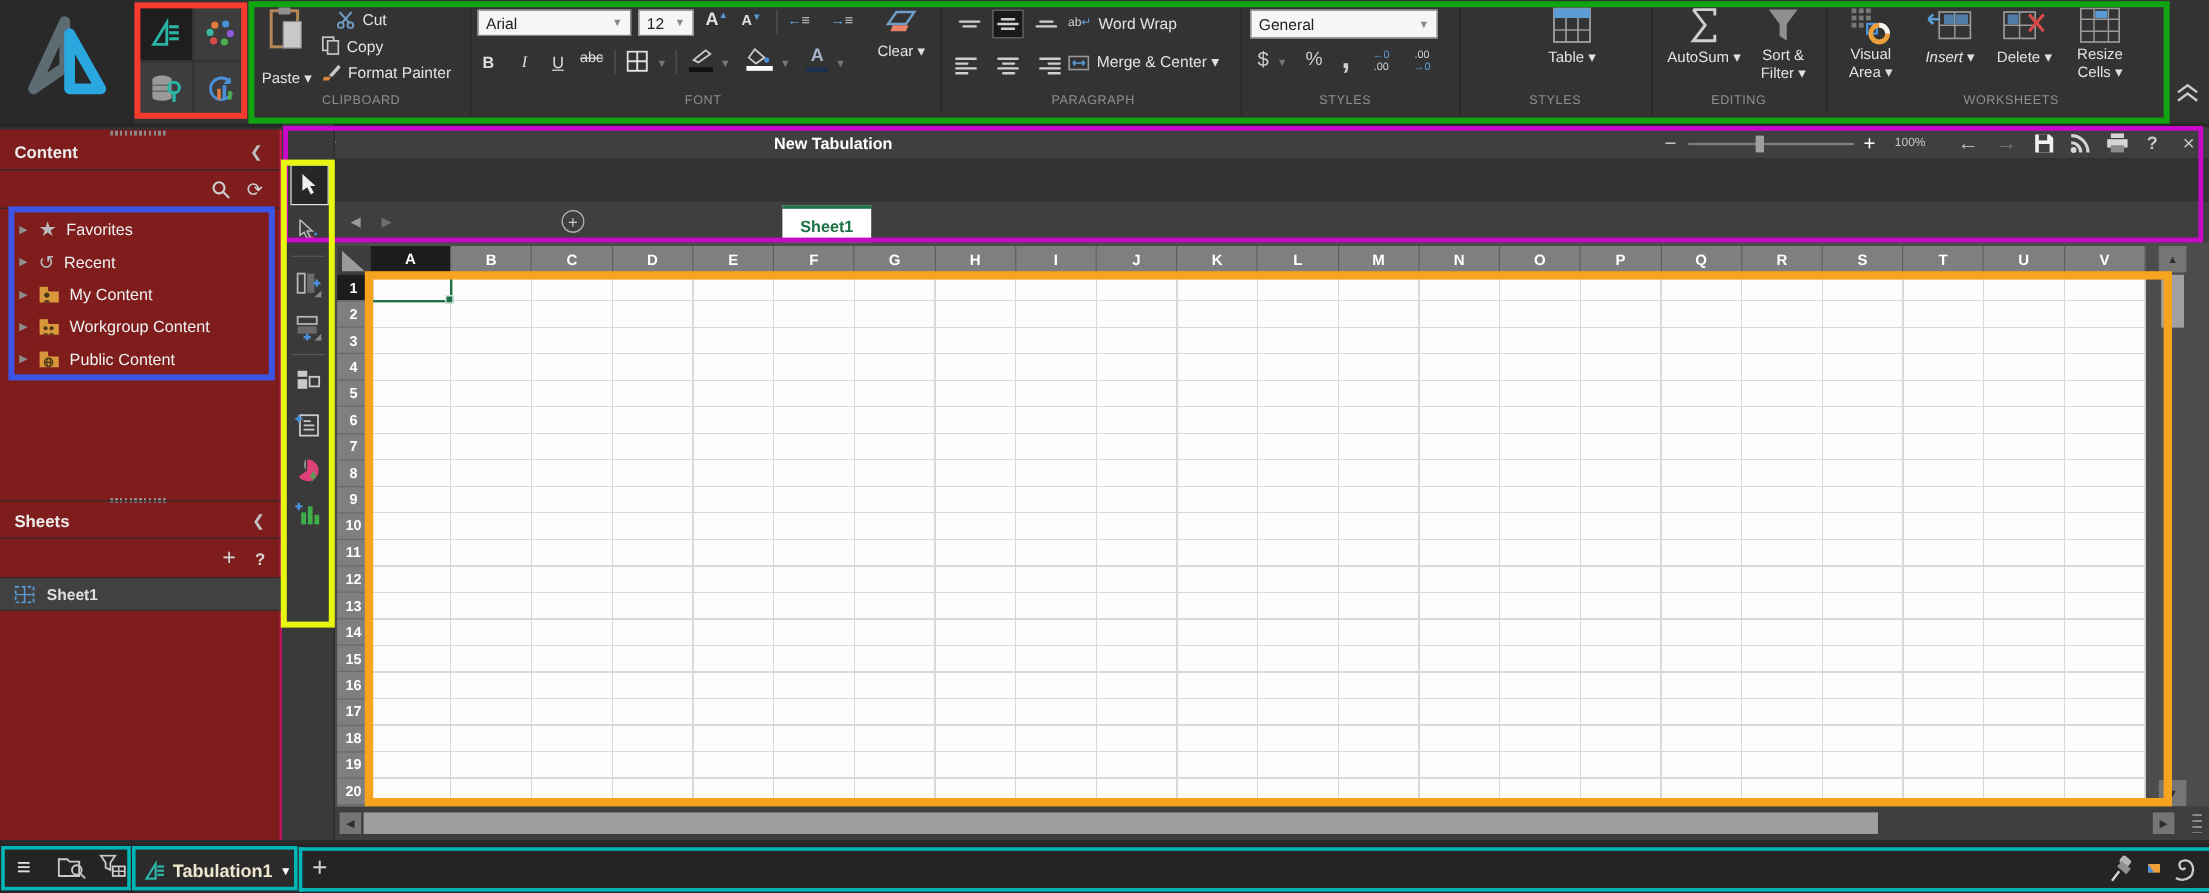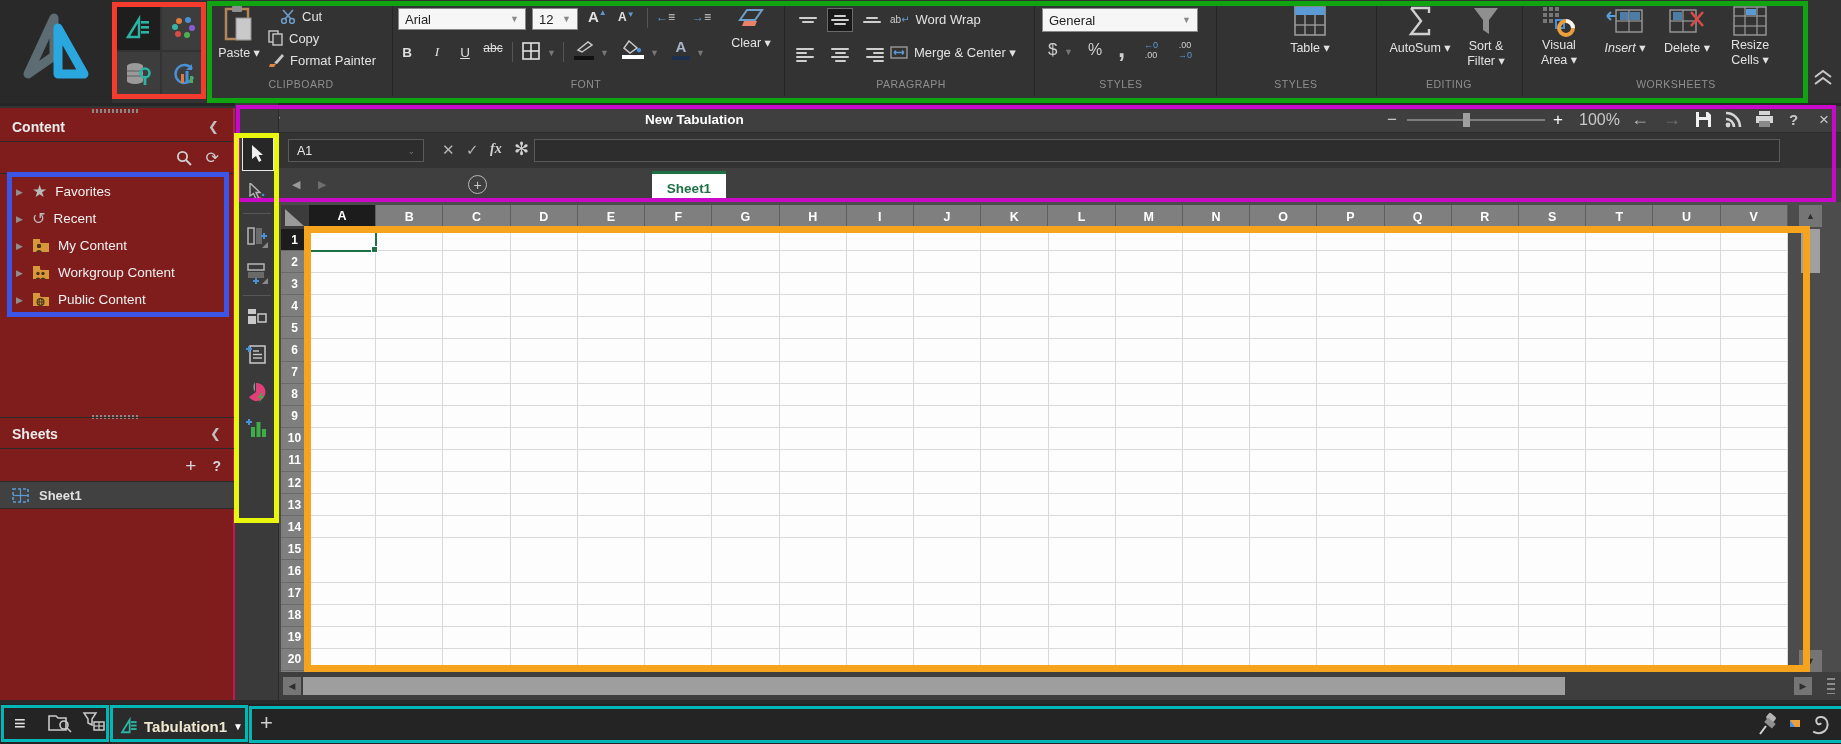--- a/index.html
+++ b/index.html
@@ -129,21 +129,21 @@
     <span class="rdiv" style="left:1010px;"></span>
     <span class="rdiv" style="left:1170px;"></span>
     <span class="rdiv" style="left:1316px;"></span>
 
     <div class="bigbtn" style="left:8px;top:6px;width:50px;">
       <svg width="30" height="36" viewBox="0 0 30 36">
         <rect x="2" y="3" width="22" height="30" fill="none" stroke="#b5855a" stroke-width="2.5"></rect>
         <rect x="8" y="0" width="10" height="6" rx="1" fill="#8f8f8f"></rect>
         <rect x="12" y="12" width="15" height="22" fill="#c9c9c9" stroke="#8f8f8f"></rect>
       </svg>
-      <span class="txt" style="margin-top:4px;">Paste ▾</span>
+      <span class="txt" style="margin-top:16px;">Paste ▾</span>
     </div>
     <div class="rsmall" style="left:74px;top:6px;">
       <svg width="16" height="15" viewBox="0 0 16 15">
         <line x1="3" y1="1" x2="11" y2="10" stroke="#6f9fc9" stroke-width="1.6"></line>
         <line x1="13" y1="1" x2="5" y2="10" stroke="#6f9fc9" stroke-width="1.6"></line>
         <circle cx="4" cy="12" r="2.4" fill="none" stroke="#6f9fc9" stroke-width="1.5"></circle>
         <circle cx="12" cy="12" r="2.4" fill="none" stroke="#6f9fc9" stroke-width="1.5"></circle>
       </svg>
       <span class="rtext">Cut</span>
     </div>
@@ -369,21 +369,21 @@
   </div>
   <div class="abs" style="left:0;top:103px;width:1841px;height:3px;background:#262626;"></div>
 
   <div class="abs" id="title-bar">
     <span class="tbi" style="left:10px;font-size:12px;">Ready</span>
     <span class="tbi" style="left:410px;font-weight:bold;font-size:13.5px;color:#fff;">New Tabulation</span>
     <span class="tbi" style="left:1152px;font-size:17px;">−</span>
     <span class="abs" style="left:1172px;top:13px;width:138px;height:2px;background:#7d7d7d;"></span>
     <span class="abs" style="left:1228px;top:7px;width:7px;height:14px;background:#9f9f9f;"></span>
     <span class="tbi" style="left:1318px;font-size:17px;color:#fff;">+</span>
-    <span class="tbi" style="left:1344px;font-size:16px;">100%</span>
+    <span class="tbi" style="left:1344px;font-size:10px;">100%</span>
     <span class="tbi" style="left:1396px;font-size:18px;color:#b5b5b5;">←</span>
     <span class="tbi" style="left:1428px;font-size:18px;color:#6f6f6f;">→</span>
     <span class="tbi" style="left:1460px;">
       <svg width="17" height="17" viewBox="0 0 17 17">
         <path d="M1 1 H13 L16 4 V16 H1 Z" fill="#f0f0f0"></path>
         <rect x="4" y="1" width="7" height="5" fill="#3f3f3f"></rect>
         <rect x="4" y="9" width="9" height="7" fill="#3f3f3f"></rect>
       </svg>
     </span>
     <span class="tbi" style="left:1490px;">
@@ -396,31 +396,20 @@
       <svg width="19" height="17" viewBox="0 0 19 17">
         <rect x="4" y="0" width="11" height="4" fill="#d5d5d5"></rect>
         <rect x="1" y="5" width="17" height="7" fill="#d5d5d5"></rect>
         <rect x="4" y="10" width="11" height="6" fill="#8a8a8a"></rect>
       </svg>
     </span>
     <span class="tbi" style="left:1554px;font-weight:bold;font-size:15px;">?</span>
     <span class="tbi" style="left:1584px;font-size:17px;">×</span>
   </div>
 
-  <div class="abs" id="formula-row">
-    <div class="abs darkfield" style="left:9px;top:6px;width:136px;height:23px;padding:0 8px;justify-content:space-between;">
-      <span>A1</span>
-      <span class="chevw">⌄</span>
-    </div>
-    <span class="abs" style="left:163px;top:8px;color:#b5b5b5;font-size:15px;">✕</span>
-    <span class="abs" style="left:187px;top:8px;color:#b5b5b5;font-size:15px;">✓</span>
-    <span class="abs" style="left:211px;top:8px;color:#d0d0d0;font-size:14px;font-style:italic;font-family:'Liberation Serif',serif;font-weight:bold;">fx</span>
-    <span class="abs" style="left:235px;top:5px;color:#d0d0d0;font-size:18px;">✻</span>
-    <div class="abs darkfield" style="left:255px;top:6px;width:1246px;height:23px;padding:0 8px;"></div>
-  </div>
 
   <div class="abs" id="sheettab-row">
     <span class="abs" style="left:13px;top:10px;color:#9a9a9a;font-size:11px;">◀</span>
     <span class="abs" style="left:39px;top:10px;color:#6f6f6f;font-size:11px;">▶</span>
     <div class="abs" id="sheet-tab">
         <span>Sheet1</span>
       </div>
     <span class="abs" style="left:189px;top:7px;width:19px;height:19px;border:1.6px solid #b5b5b5;border-radius:50%;color:#c9c9c9;display:flex;align-items:center;justify-content:center;font-size:14px;line-height:1;">+</span>
   </div>
 

